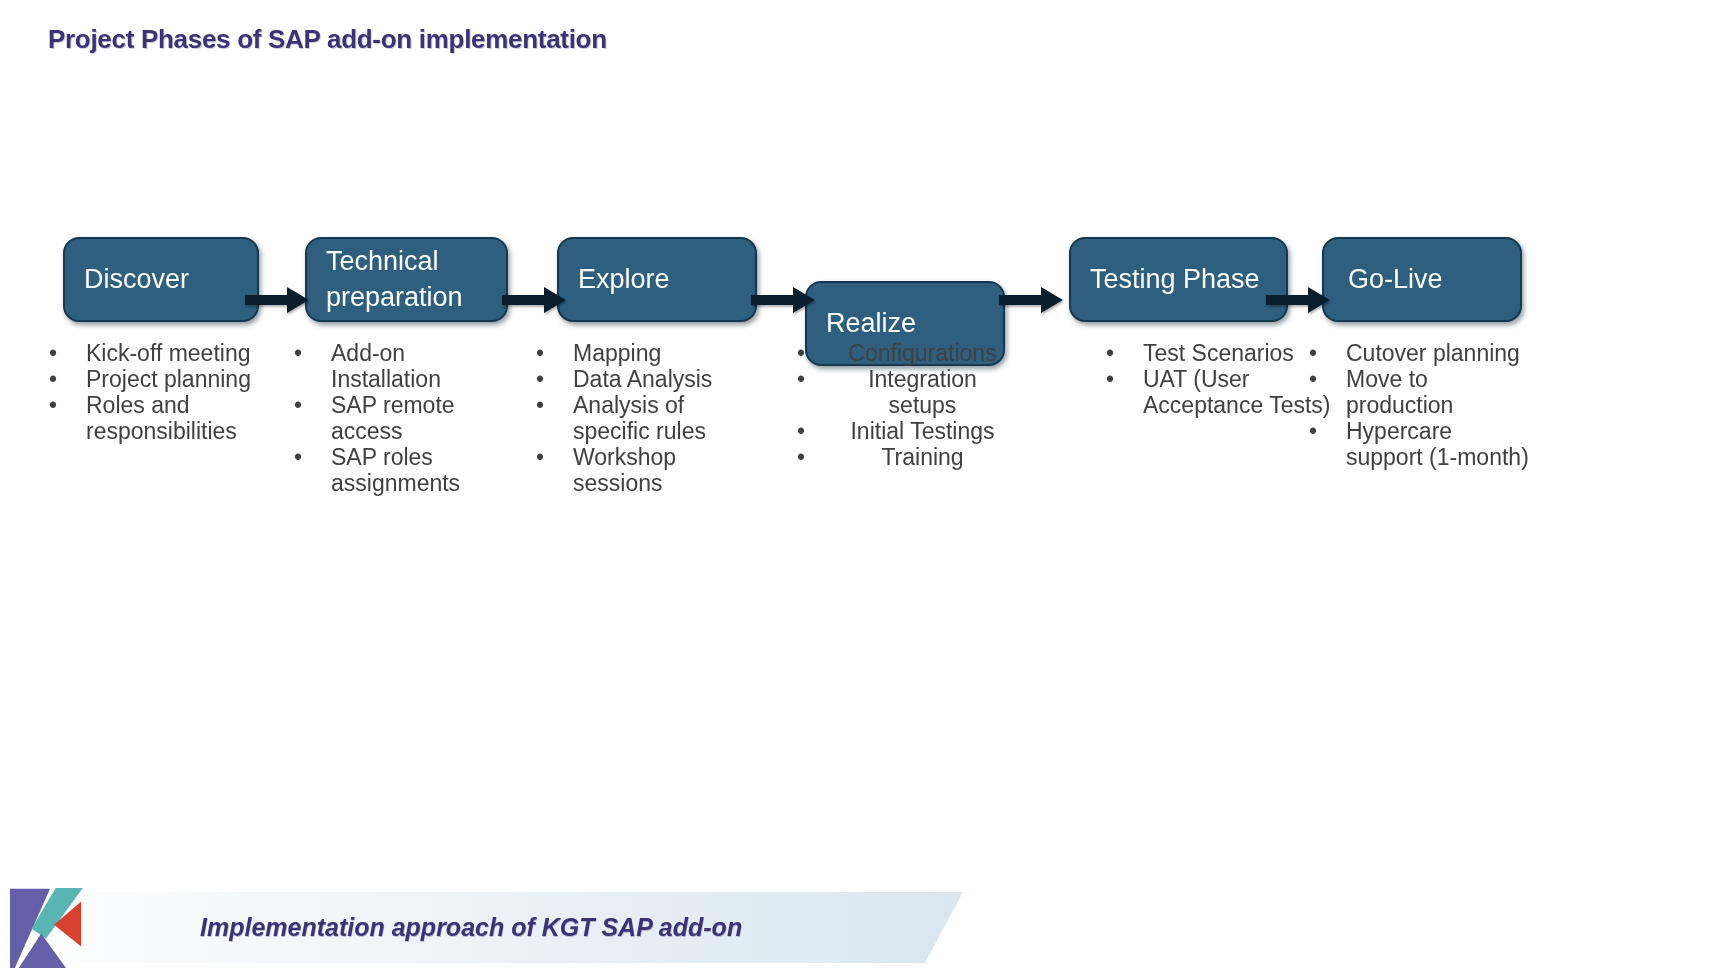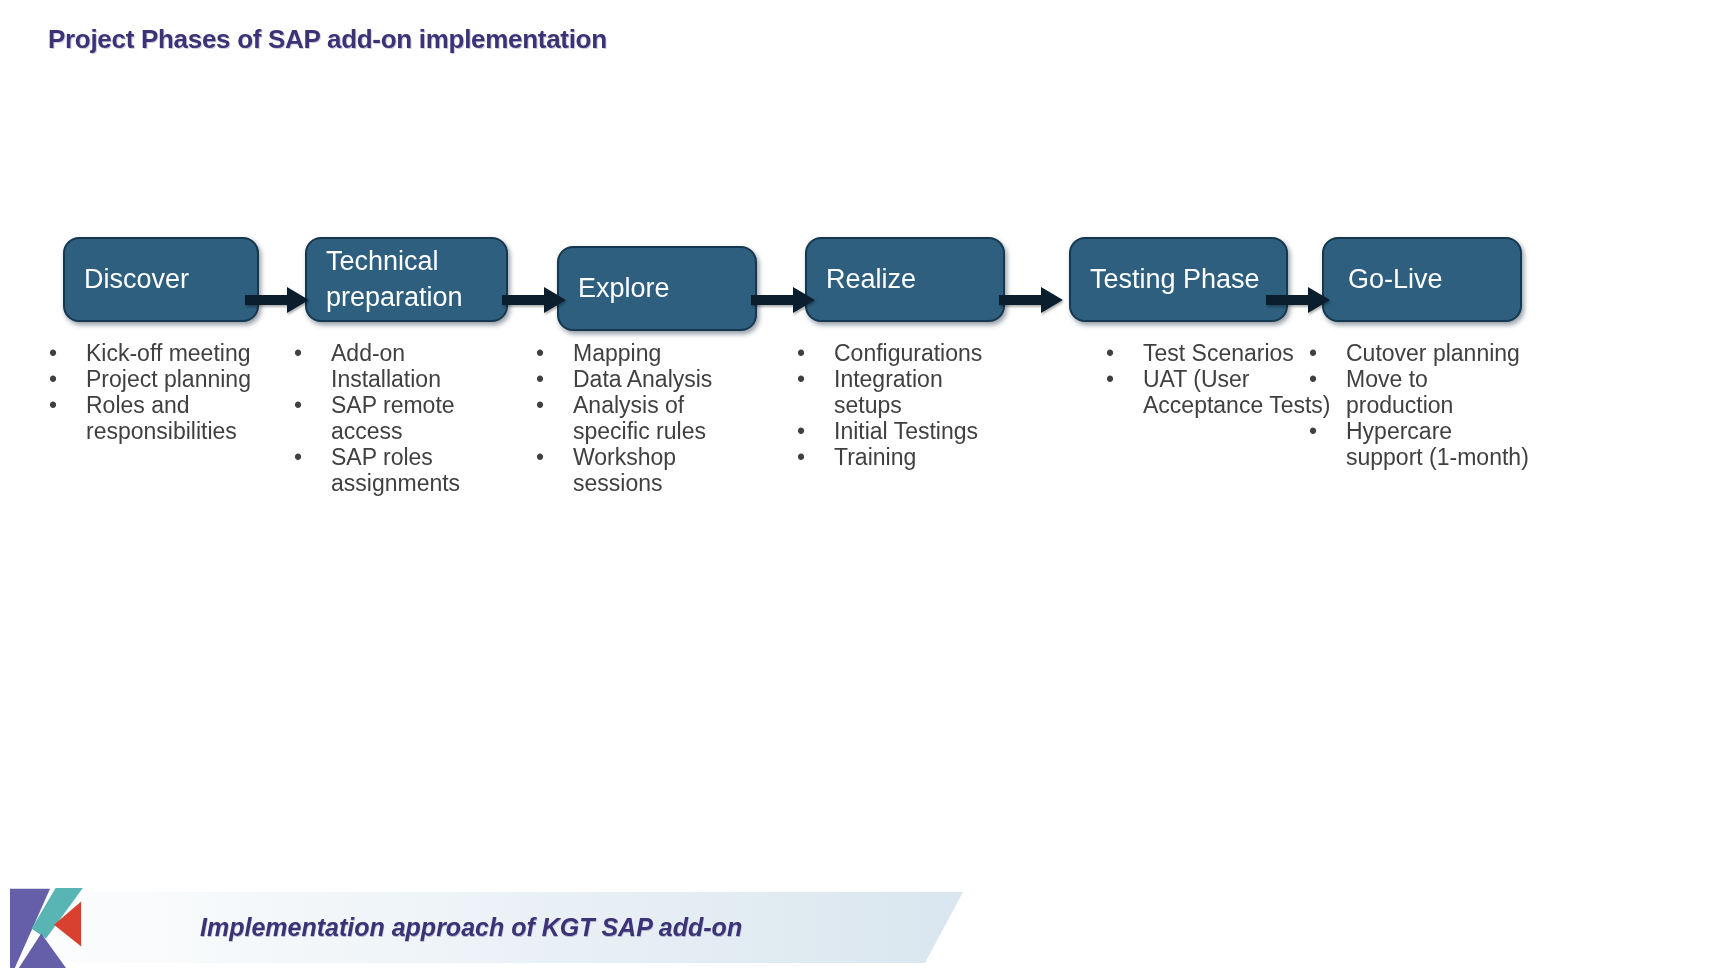--- a/index.html
+++ b/index.html
@@ -25,42 +25,42 @@
     border-radius:16px;
     box-shadow:2px 3px 5px rgba(15,35,55,0.45);
     color:#ffffff;
     display:flex;align-items:center;
     padding-left:19px;padding-right:8px;
     font-size:27px;line-height:1.3;
     font-weight:400;
   }
   .b1{left:55px;width:196px;margin-left:8px;}
   .b2{left:305px;width:203px;}
-  .b3{left:557px;width:200px;margin-top:9px;}
-  .b4{left:805px;width:200px;}
+  .b3{left:557px;width:200px;}
+  .b4{left:805px;width:200px;margin-top:44px;}
   .b5{left:1053px;width:219px;margin-left:16px;}
   .b6{left:1322px;width:200px;padding-left:24px;}
 
   .flow-arrow{position:absolute;top:286px;width:64px;height:28px;}
   .a1{left:245px;}
   .a2{left:502px;}
   .a3{left:751px;}
   .a4{left:999px;}
   .a5{left:1266px;}
   .flow-arrow svg{display:block;filter:drop-shadow(1px 2px 1px rgba(0,0,0,0.3));}
 
   .phase-list{
     position:absolute;top:340px;
     font-size:23px;color:#404040;
     line-height:26px;
   }
   .l1{left:45px;width:212px;}
   .l2{left:290px;width:218px;}
   .l3{left:532px;width:222px;}
-  .l4{left:793px;width:218px;}
+  .l4{left:793px;width:218px;text-align:center;}
   .l5{left:1102px;width:232px;}
   .l6{left:1305px;width:230px;}
   .bullet-item{
     position:relative;
     padding-left:41px;
   }
   .bullet-item::before{
     content:"\2022";
     position:absolute;left:4px;top:0;
   }

